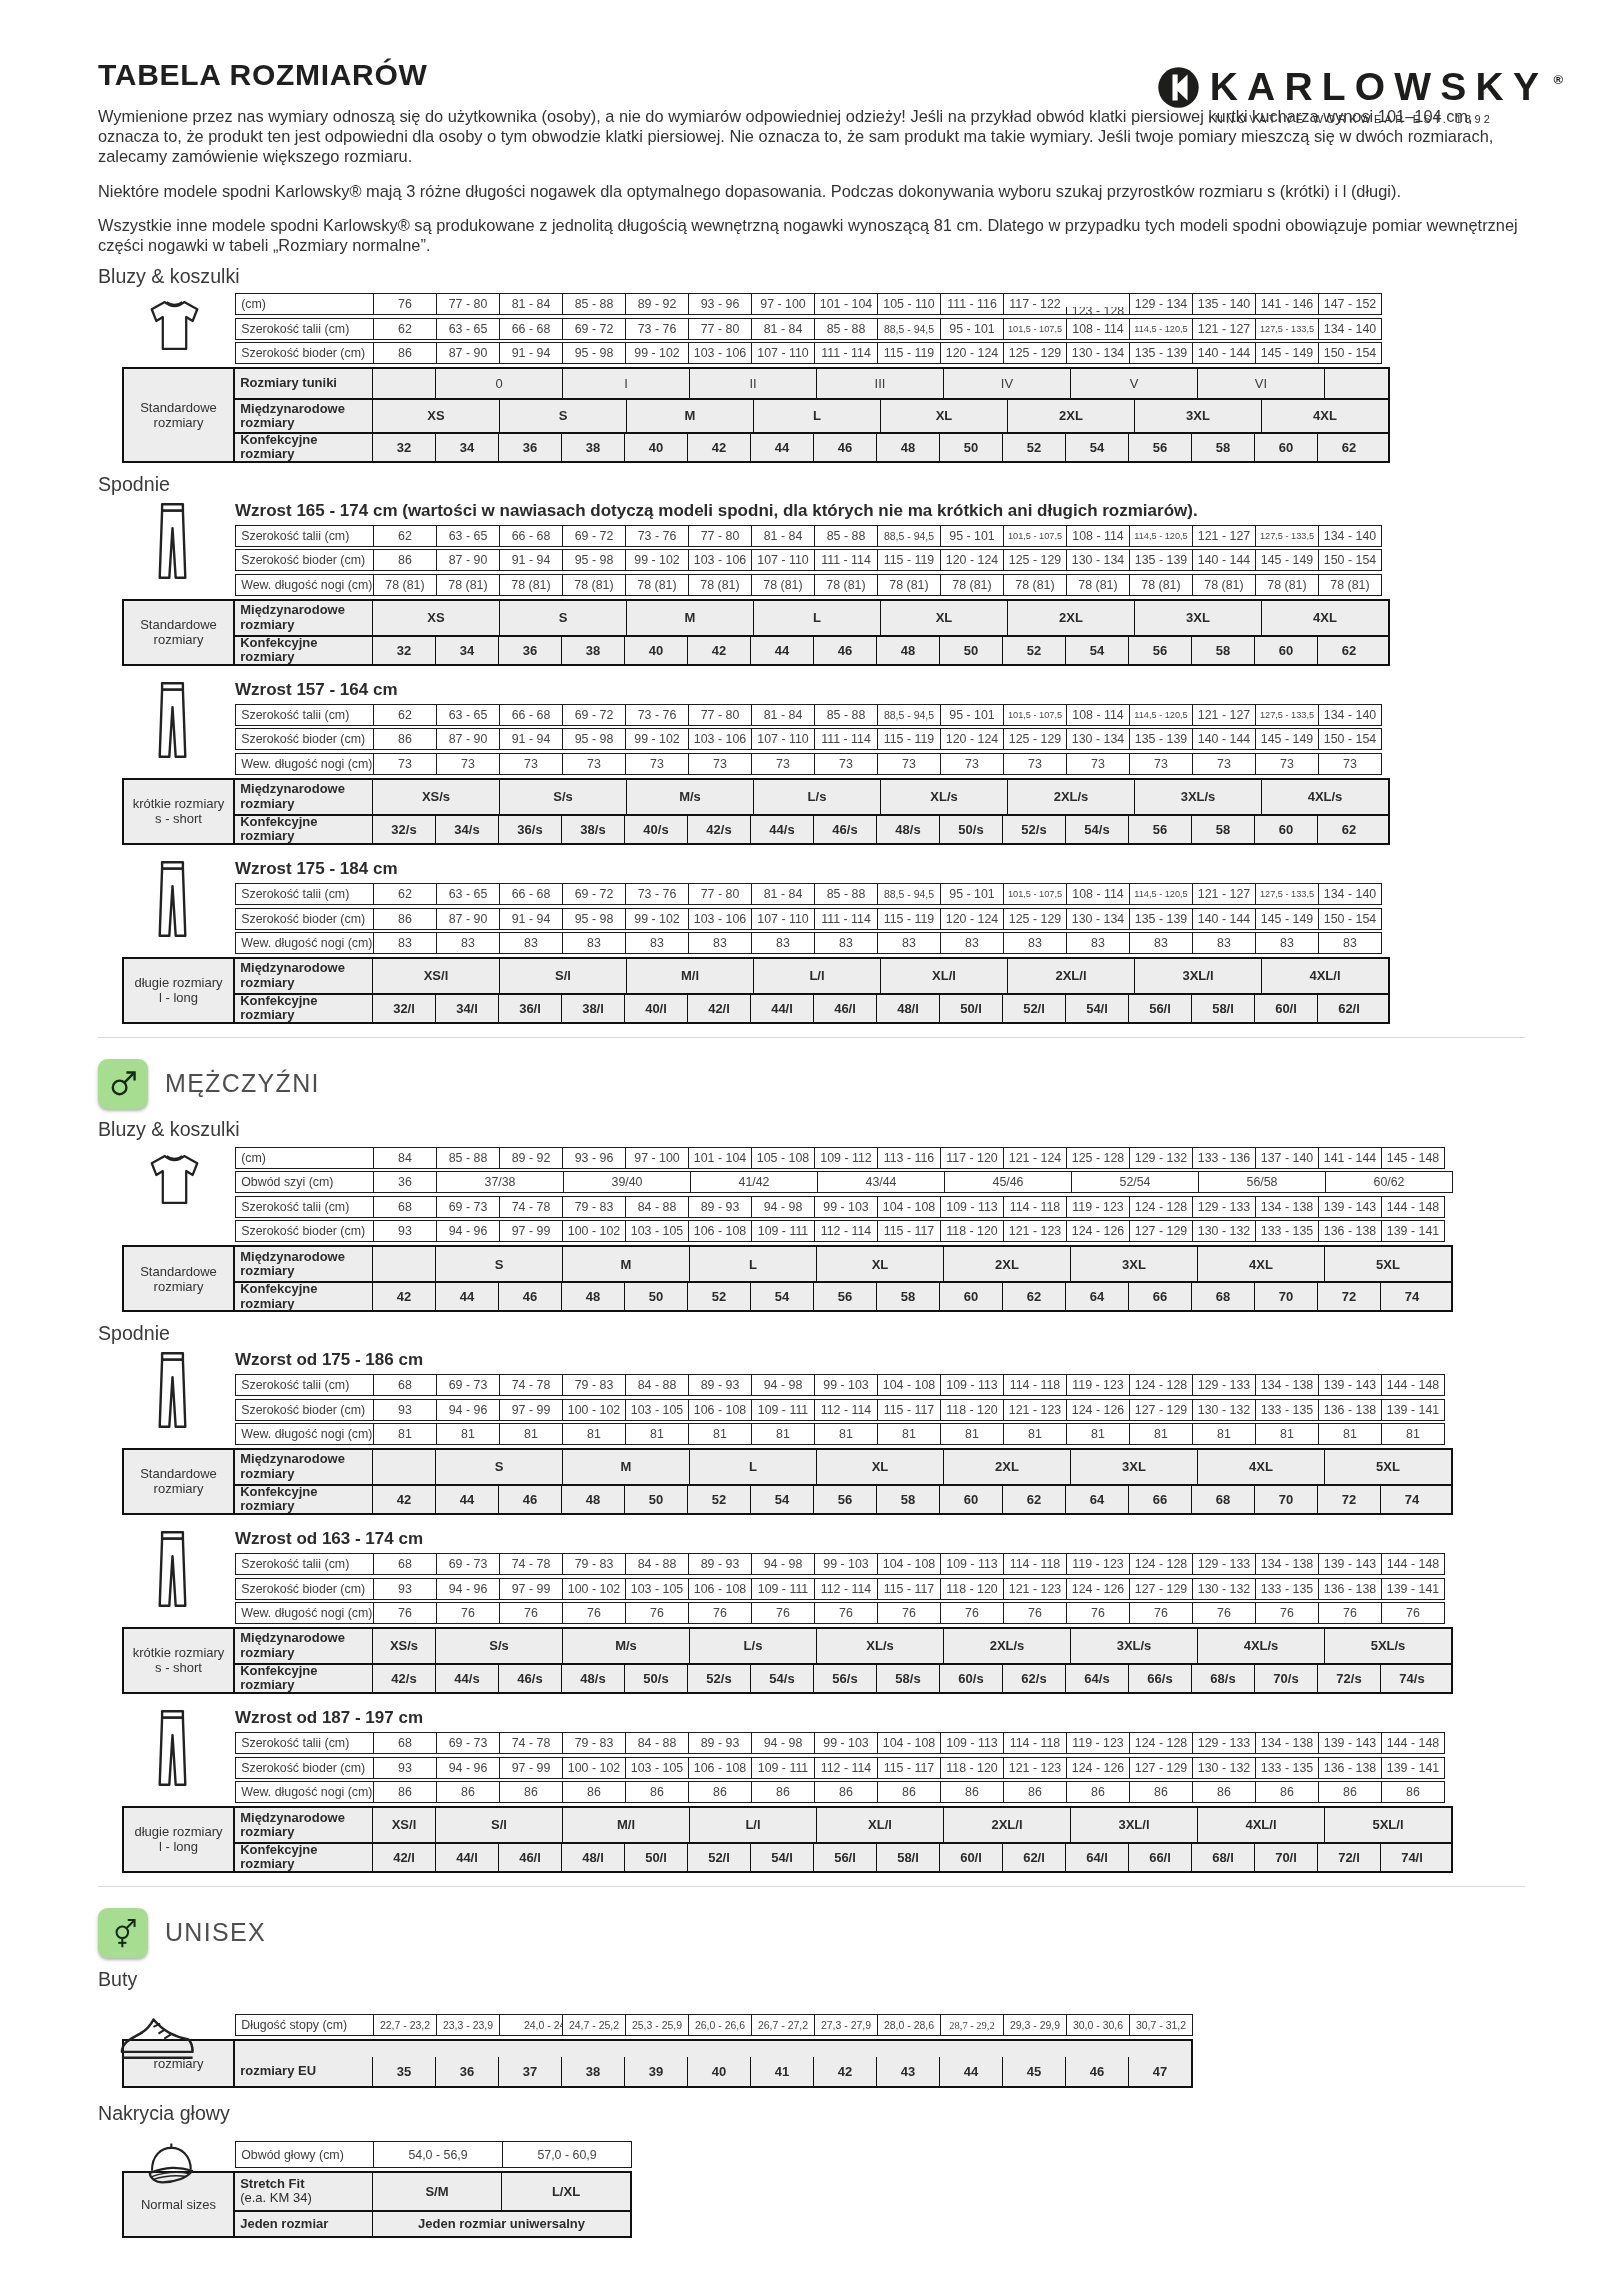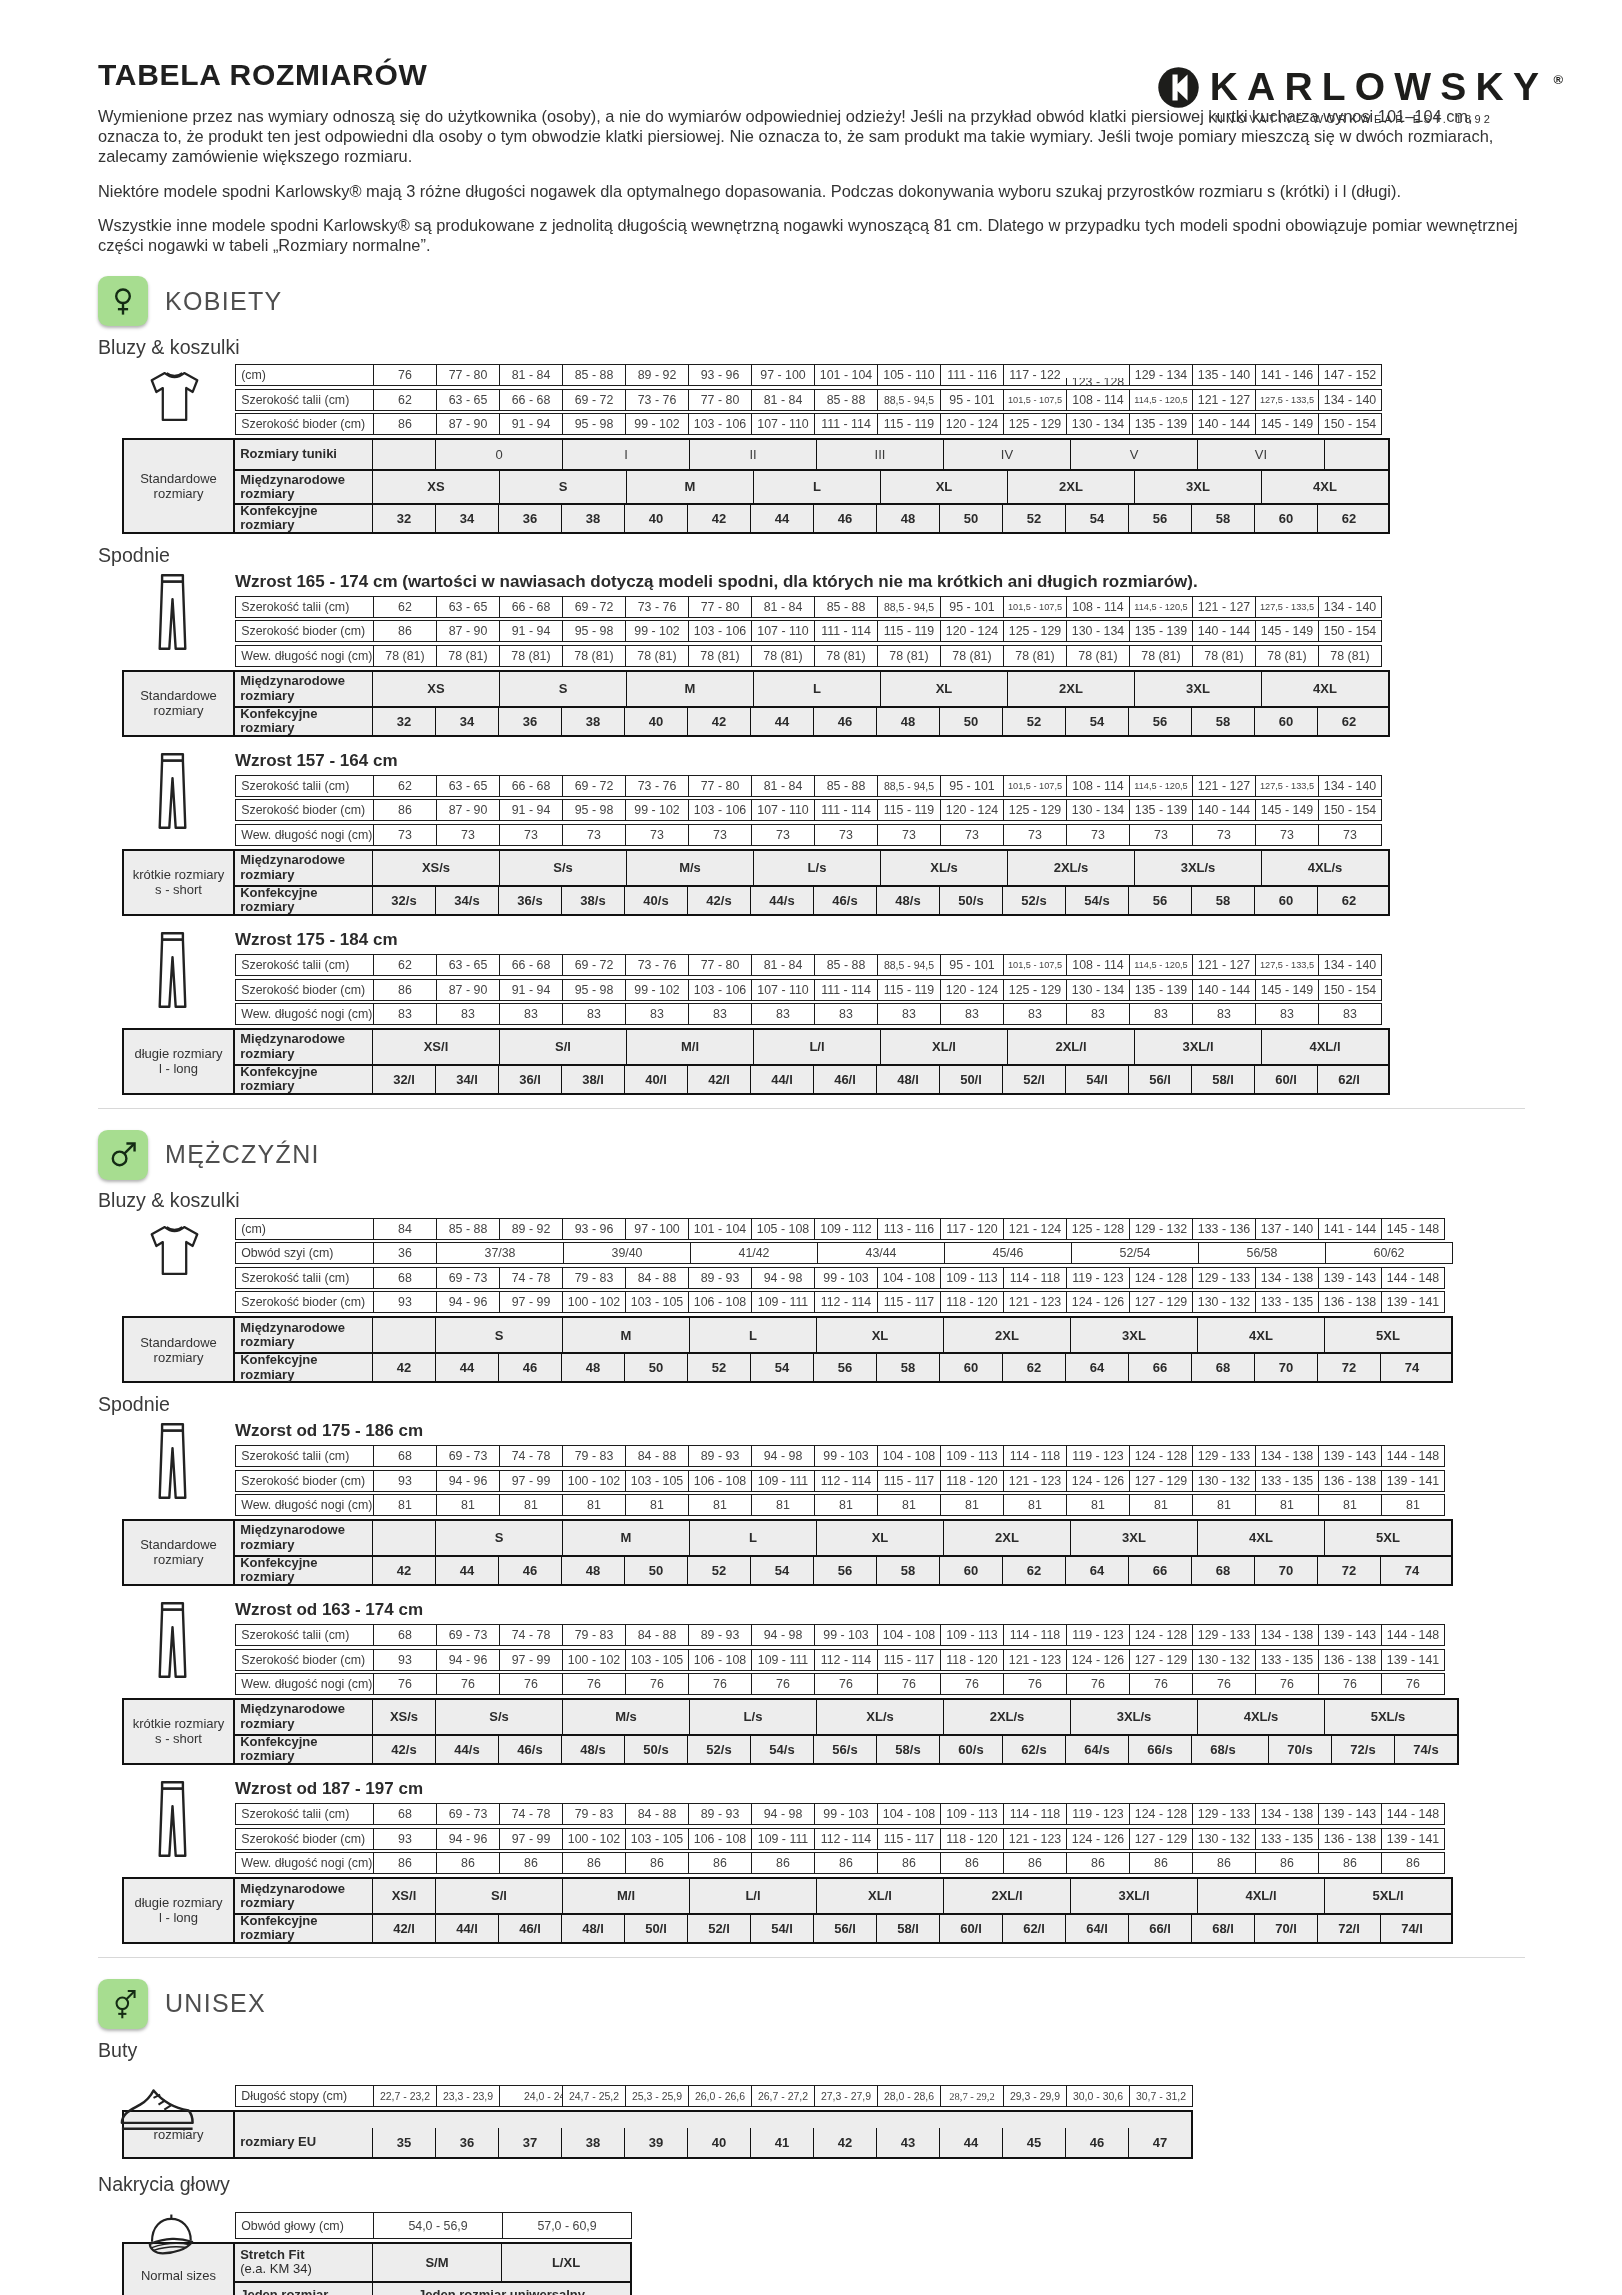--- a/index.html
+++ b/index.html
@@ -63,30 +63,20 @@
   </div>
   <div class="logo-sub">INNOVATIVE WORKWEAR EST. 1892</div>
 </div>
 
 <div class="content">
   <h1 class="page-title">TABELA ROZMIARÓW</h1>
   <p class="intro">Wymienione przez nas wymiary odnoszą się do użytkownika (osoby), a nie do wymiarów odpowiedniej odzieży! Jeśli na przykład obwód klatki piersiowej kurtki kucharza wynosi 101–104 cm, oznacza to, że produkt ten jest odpowiedni dla osoby o tym obwodzie klatki piersiowej. Nie oznacza to, że sam produkt ma takie wymiary. Jeśli twoje pomiary mieszczą się w dwóch rozmiarach, zalecamy zamówienie większego rozmiaru.</p>
   <p class="intro">Niektóre modele spodni Karlowsky® mają 3 różne długości nogawek dla optymalnego dopasowania. Podczas dokonywania wyboru szukaj przyrostków rozmiaru s (krótki) i l (długi).</p>
   <p class="intro">Wszystkie inne modele spodni Karlowsky® są produkowane z jednolitą długością wewnętrzną nogawki wynoszącą 81 cm. Dlatego w przypadku tych modeli spodni obowiązuje pomiar wewnętrznej części nogawki w tabeli „Rozmiary normalne”.</p>
 
-  <div class="sec-head">
-    <div class="sec-icon">
-      <svg width="34" height="34" viewBox="0 0 100 100">
-          <circle cx="50" cy="36" r="20" fill="none" stroke="#142b14" stroke-width="7"></circle>
-          <line x1="50" y1="56" x2="50" y2="90" stroke="#142b14" stroke-width="7"></line>
-          <line x1="35" y1="74" x2="65" y2="74" stroke="#142b14" stroke-width="7"></line>
-        </svg>
-    </div>
-    <div class="sec-title">KOBIETY</div>
-  </div>
   <div class="sub-label">Bluzy &amp; koszulki</div>
   <div class="table-block">
       <div class="t-icon icon-tshirt"><svg width="71" height="65" viewBox="0 0 100 100">
           <path d="M35 14 Q50 26 65 14 L85 25 L78 43 L68 37 L68 86 L32 86 L32 37 L22 43 L15 25 Z" fill="none" stroke="#222" stroke-width="3.5" stroke-linejoin="round"></path>
           <path d="M38 14 Q50 23 62 14" fill="none" stroke="#222" stroke-width="3.5"></path>
         </svg></div>
       <div class="t-main"><div class="w-rows">
           <div class="w-row">
             <div class="w-lbl">(cm)</div>
             <div class="w-cell" style="width: 63px;">76</div>
@@ -869,21 +859,21 @@
               <div class="g-cell" style="width: 63px;">50/s</div>
               <div class="g-cell" style="width: 63px;">52/s</div>
               <div class="g-cell" style="width: 63px;">54/s</div>
               <div class="g-cell" style="width: 63px;">56/s</div>
               <div class="g-cell" style="width: 63px;">58/s</div>
               <div class="g-cell" style="width: 63px;">60/s</div>
               <div class="g-cell" style="width: 63px;">62/s</div>
               <div class="g-cell" style="width: 63px;">64/s</div>
               <div class="g-cell" style="width: 63px;">66/s</div>
               <div class="g-cell" style="width: 63px;">68/s</div>
-              <div class="g-cell" style="width: 63px; margin-left: 14px;">70/s</div>
+              <div class="g-cell" style="width: 63px;">70/s</div>
               <div class="g-cell" style="width: 63px;">72/s</div>
               <div class="g-cell" style="width: 63px;">74/s</div>
             </div>
           </div>
         </div></div>
     </div>
   <div style="height:9.2px"></div>
   <div class="table-block">
       <div class="t-icon icon-pants"><svg width="41" height="80" viewBox="0 0 50 100">
           <path d="M12 4 H38 V12 H12 Z" fill="none" stroke="#222" stroke-width="3" stroke-linejoin="round"></path>

